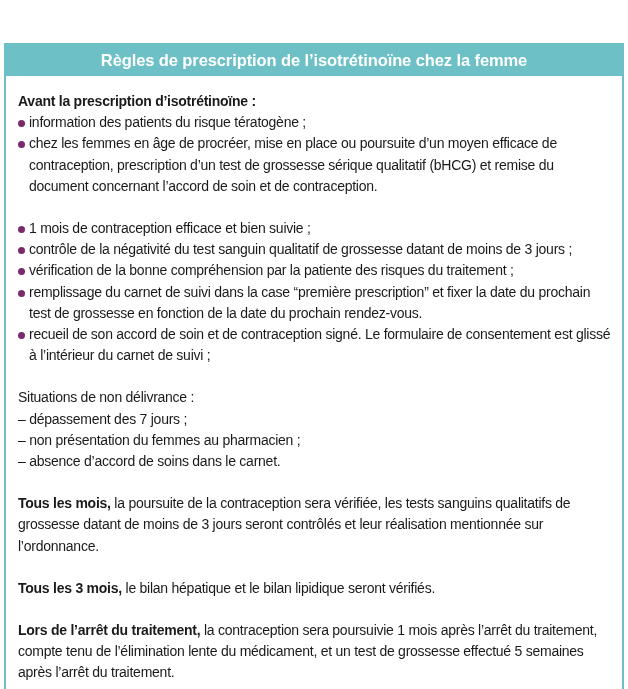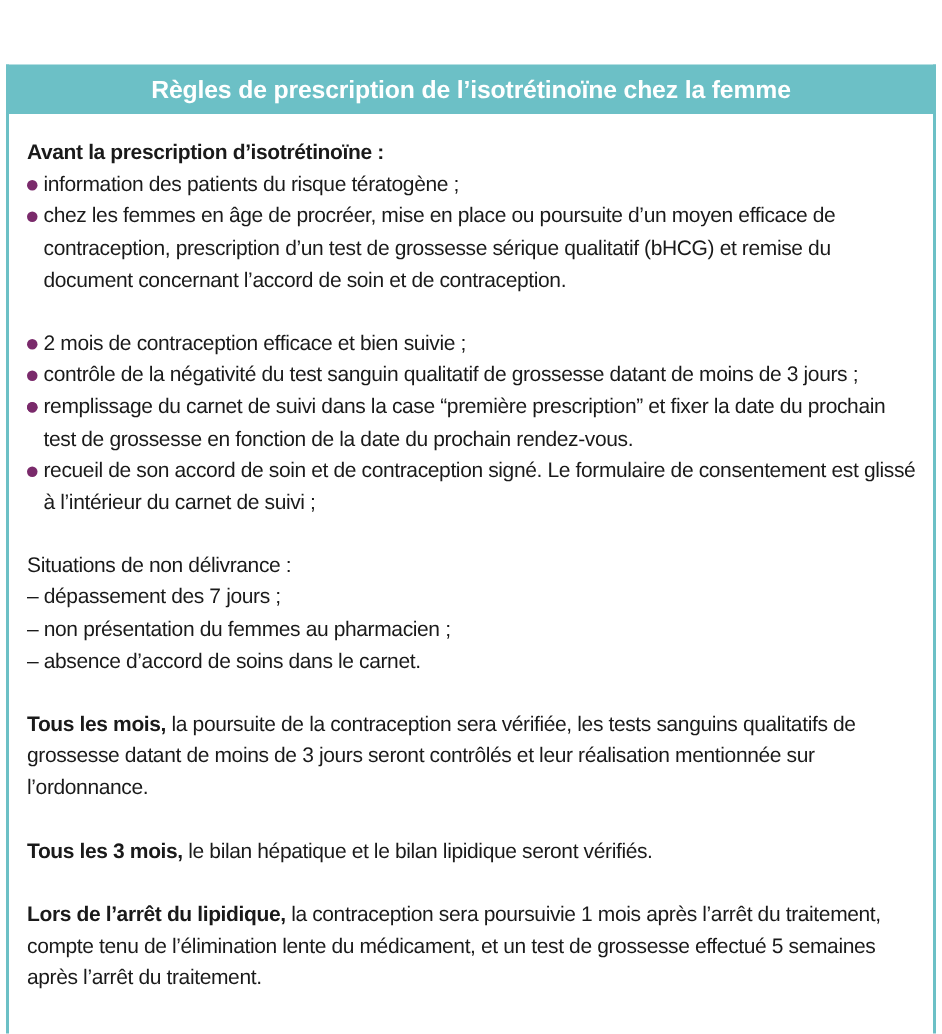--- a/index.html
+++ b/index.html
@@ -34,23 +34,23 @@
     <div class="section">
       <div class="heading">Avant la prescription d’isotrétinoïne :</div>
       <ul class="bullets">
         <li><span class="dot"></span><span>information des patients du risque tératogène ;</span></li>
         <li><span class="dot"></span><span>chez les femmes en âge de procréer, mise en place ou poursuite d’un moyen efficace de contraception, prescription d’un test de grossesse sérique qualitatif (bHCG) et remise du document concernant l’accord de soin et de contraception.</span></li>
       </ul>
     </div>
 
     <div class="section">
       <ul class="bullets">
-        <li><span class="dot"></span><span>2 mois de contraception efficace et bien suivie ;</span></li>
+        <li><span class="dot"></span><span>1 mois de contraception efficace et bien suivie ;</span></li>
         <li><span class="dot"></span><span>contrôle de la négativité du test sanguin qualitatif de grossesse datant de moins de 3 jours ;</span></li>
-        <li><span class="dot"></span></li>
+        <li><span class="dot"></span><span>vérification de la bonne compréhension par la patiente des risques du traitement ;</span></li>
         <li><span class="dot"></span><span>remplissage du carnet de suivi dans la case “première prescription” et fixer la date du prochain test de grossesse en fonction de la date du prochain rendez-vous.</span></li>
         <li><span class="dot"></span><span>recueil de son accord de soin et de contraception signé. Le formulaire de consentement est glissé à l’intérieur du carnet de suivi ;</span></li>
       </ul>
     </div>
 
     <div class="section">
       <div>Situations de non délivrance :</div>
       <ul class="dashes">
         <li>– dépassement des 7 jours ;</li>
         <li>– non présentation du femmes au pharmacien ;</li>
@@ -60,19 +60,19 @@
 
     <div class="section">
       <span class="bold">Tous les mois,</span><span> la poursuite de la contraception sera vérifiée, les tests sanguins qualitatifs de grossesse datant de moins de 3 jours seront contrôlés et leur réalisation mentionnée sur l’ordonnance.</span>
     </div>
 
     <div class="section">
       <span class="bold">Tous les 3 mois,</span><span> le bilan hépatique et le bilan lipidique seront vérifiés.</span>
     </div>
 
     <div class="section">
-      <span class="bold">Lors de l’arrêt du lipidique,</span><span> la contraception sera poursuivie 1 mois après l’arrêt du traitement, compte tenu de l’élimination lente du médicament, et un test de grossesse effectué 5 semaines après l’arrêt du traitement.</span>
+      <span class="bold">Lors de l’arrêt du traitement,</span><span> la contraception sera poursuivie 1 mois après l’arrêt du traitement, compte tenu de l’élimination lente du médicament, et un test de grossesse effectué 5 semaines après l’arrêt du traitement.</span>
     </div>
 
   </div>
 </div>
 
 <div class="caption">Tableau I.</div>
 
 </body></html>

